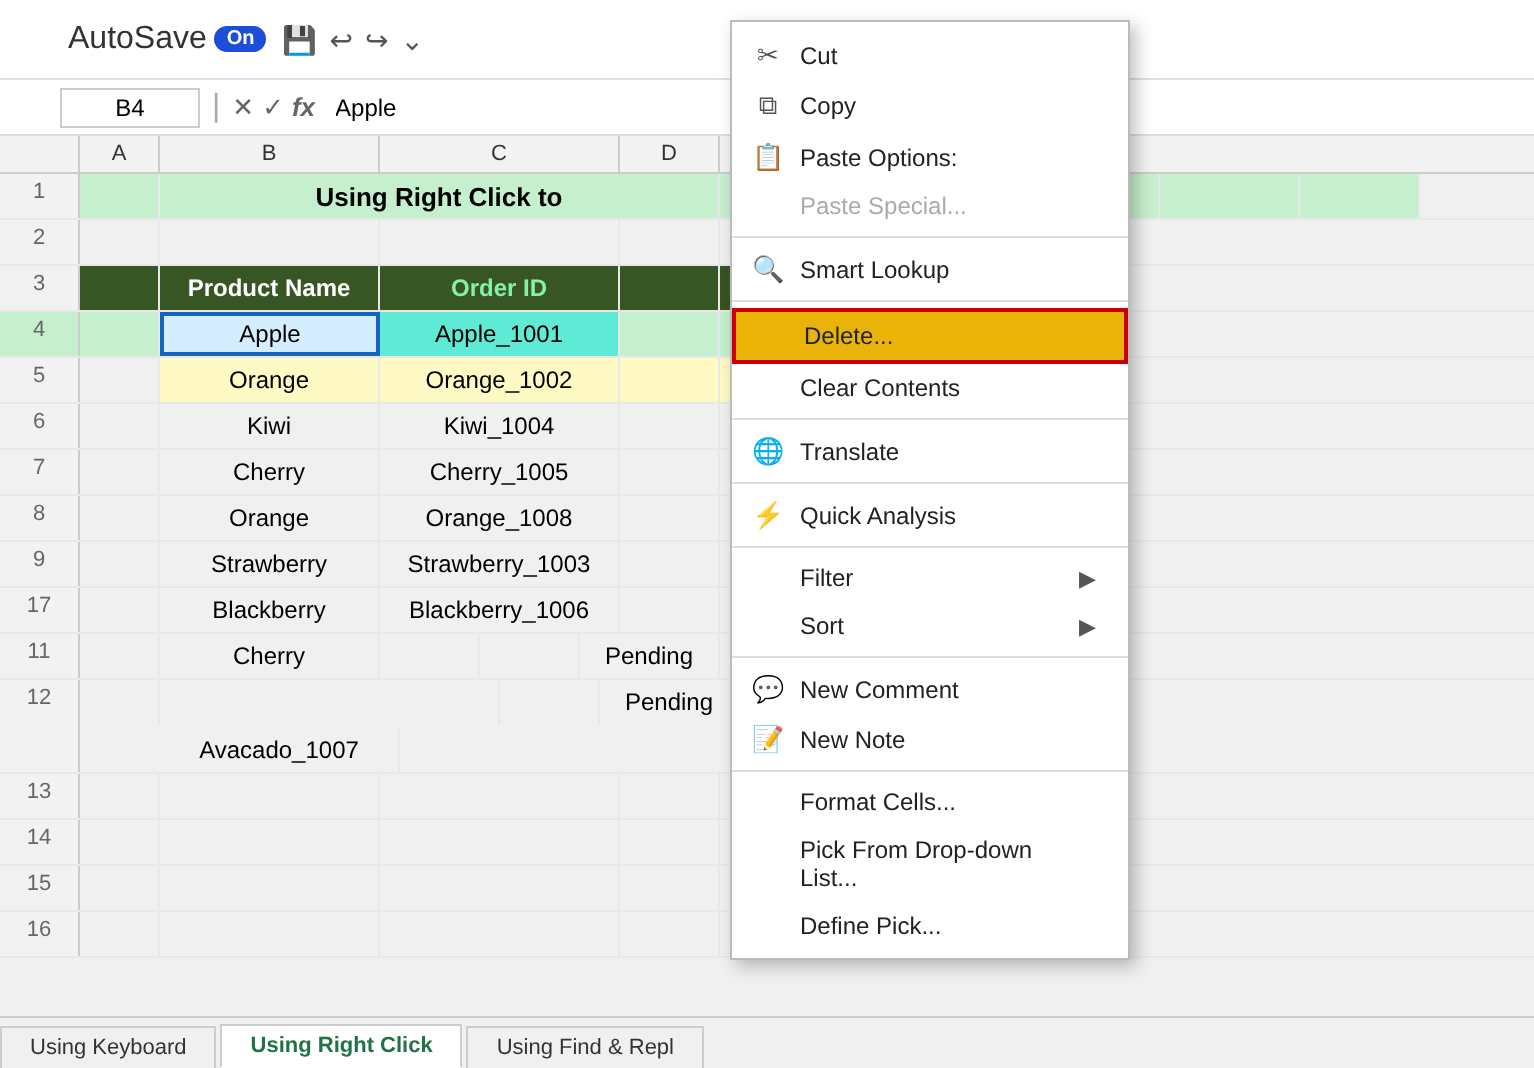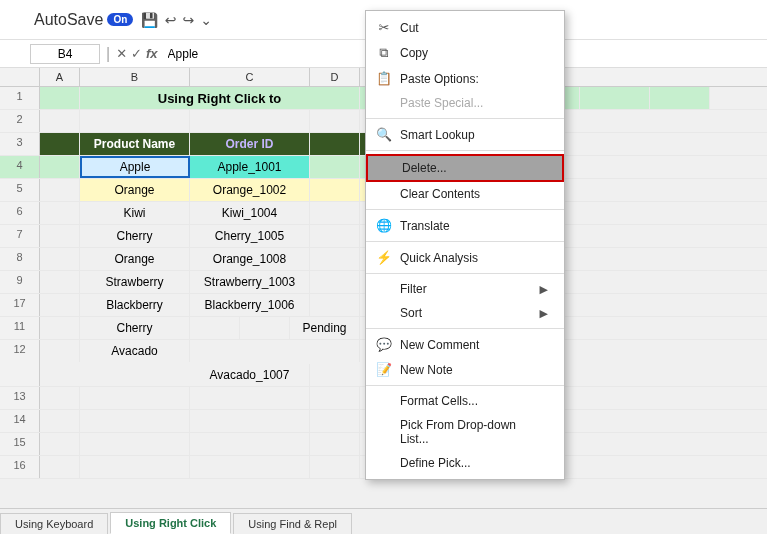--- a/index.html
+++ b/index.html
@@ -41,21 +41,21 @@
     .cell.col-c { width: 120px; justify-content: center; }
     .cell.col-d { width: 50px; }
     .cell.col-e { width: 50px; }
     .cell.col-f { width: 70px; }
     .cell.col-g { width: 60px; }
 
     
     .context-menu { position: absolute; top: 10px; left: 365px; background: #fff; border: 1px solid #bbb; box-shadow: 3px 3px 8px rgba(0,0,0,0.25); width: 200px; z-index: 100; padding: 4px 0; }
     .menu-item { display: flex; align-items: center; padding: 5px 16px 5px 10px; cursor: pointer; font-size: 12px; color: #222; gap: 8px; position: relative; }
     .menu-item.disabled { color: #aaa; cursor: default; }
-    .menu-item.highlighted { background: #a3a3a3; border: 2px solid #cc0000; color: #222; font-weight: normal; }
+    .menu-item.highlighted { background: #eab308; border: 2px solid #cc0000; color: #222; font-weight: normal; }
     .menu-separator { height: 1px; background: #ddd; margin: 3px 0; }
     .menu-icon { width: 16px; text-align: center; font-size: 13px; color: #555; flex-shrink: 0; }
     .menu-arrow { margin-left: auto; color: #555; font-size: 11px; }
     .menu-item-text { flex: 1; }
 
     
     .bottom-tabs { position: absolute; bottom: 0; left: 0; right: 0; height: 26px; background: #f0f0f0; border-top: 1px solid #ccc; display: flex; align-items: flex-end; }
     .tab-item { padding: 4px 14px; font-size: 11px; cursor: pointer; border: 1px solid #ccc; border-bottom: none; background: #f0f0f0; color: #333; margin-right: 2px; }
     .tab-item.active { background: #fff; color: #217346; font-weight: bold; border-bottom: 1px solid #fff; }
   </style>
@@ -113,21 +113,21 @@
       <div class="cell col-c"></div>
       <div class="cell col-d"></div>
       <div class="cell col-e"></div>
       <div class="cell col-f"></div>
       <div class="cell col-g"></div>
     </div>
     <div class="grid-row">
       <div class="row-num">3</div>
       <div class="cell col-a" style="background:#375623;"></div>
       <div class="cell col-b" style="background:#375623; color:#fff; font-weight:bold; justify-content:center;">Product Name</div>
-      <div class="cell col-c" style="background:#375623; color:#c4b5fd; font-weight:bold; justify-content:center;">Order ID</div>
+      <div class="cell col-c" style="background:#375623; color:#86efac; font-weight:bold; justify-content:center;">Order ID</div>
       <div class="cell col-d" style="background:#375623;"></div>
       <div class="cell col-e" style="background:#375623;"></div>
       <div class="cell col-f" style="background:#375623; color:#fff; font-weight:bold; justify-content:center;">Status</div>
       <div class="cell col-g" style="background:#375623;"></div>
     </div>
     <div class="grid-row">
       <div class="row-num" style="background:#c6efce;">4</div>
       <div class="cell col-a" style="background:#c6efce;"></div>
       <div class="cell col-b" style="background:#d4edff; border:2px solid #1565C0; justify-content:center;">Apple</div>
       <div class="cell col-c" style="background:#5eead4; justify-content:center;">Apple_1001</div>
@@ -201,21 +201,20 @@
       <div class="cell col-a"></div>
       <div class="cell col-b" style="justify-content:center;">Cherry</div>
       <div class="cell col-d"></div>
       <div class="cell col-e"></div>
       <div class="cell col-f" style="justify-content:center;">Pending</div>
       <div class="cell col-g"></div>
     </div>
     <div class="grid-row">
       <div class="row-num">12</div>
       <div class="cell col-a"></div>
-      <div class="cell col-b" style="justify-content:center;">Avacado</div>
       <div class="cell col-c" style="justify-content:center;margin-top:24px;">Avacado_1007</div>
       <div class="cell col-d"></div>
       <div class="cell col-e"></div>
       <div class="cell col-f" style="justify-content:center;">Pending</div>
       <div class="cell col-g"></div>
     </div>
     <div class="grid-row">
       <div class="row-num">13</div>
       <div class="cell col-a"></div>
       <div class="cell col-b" style="justify-content:center;"></div>

